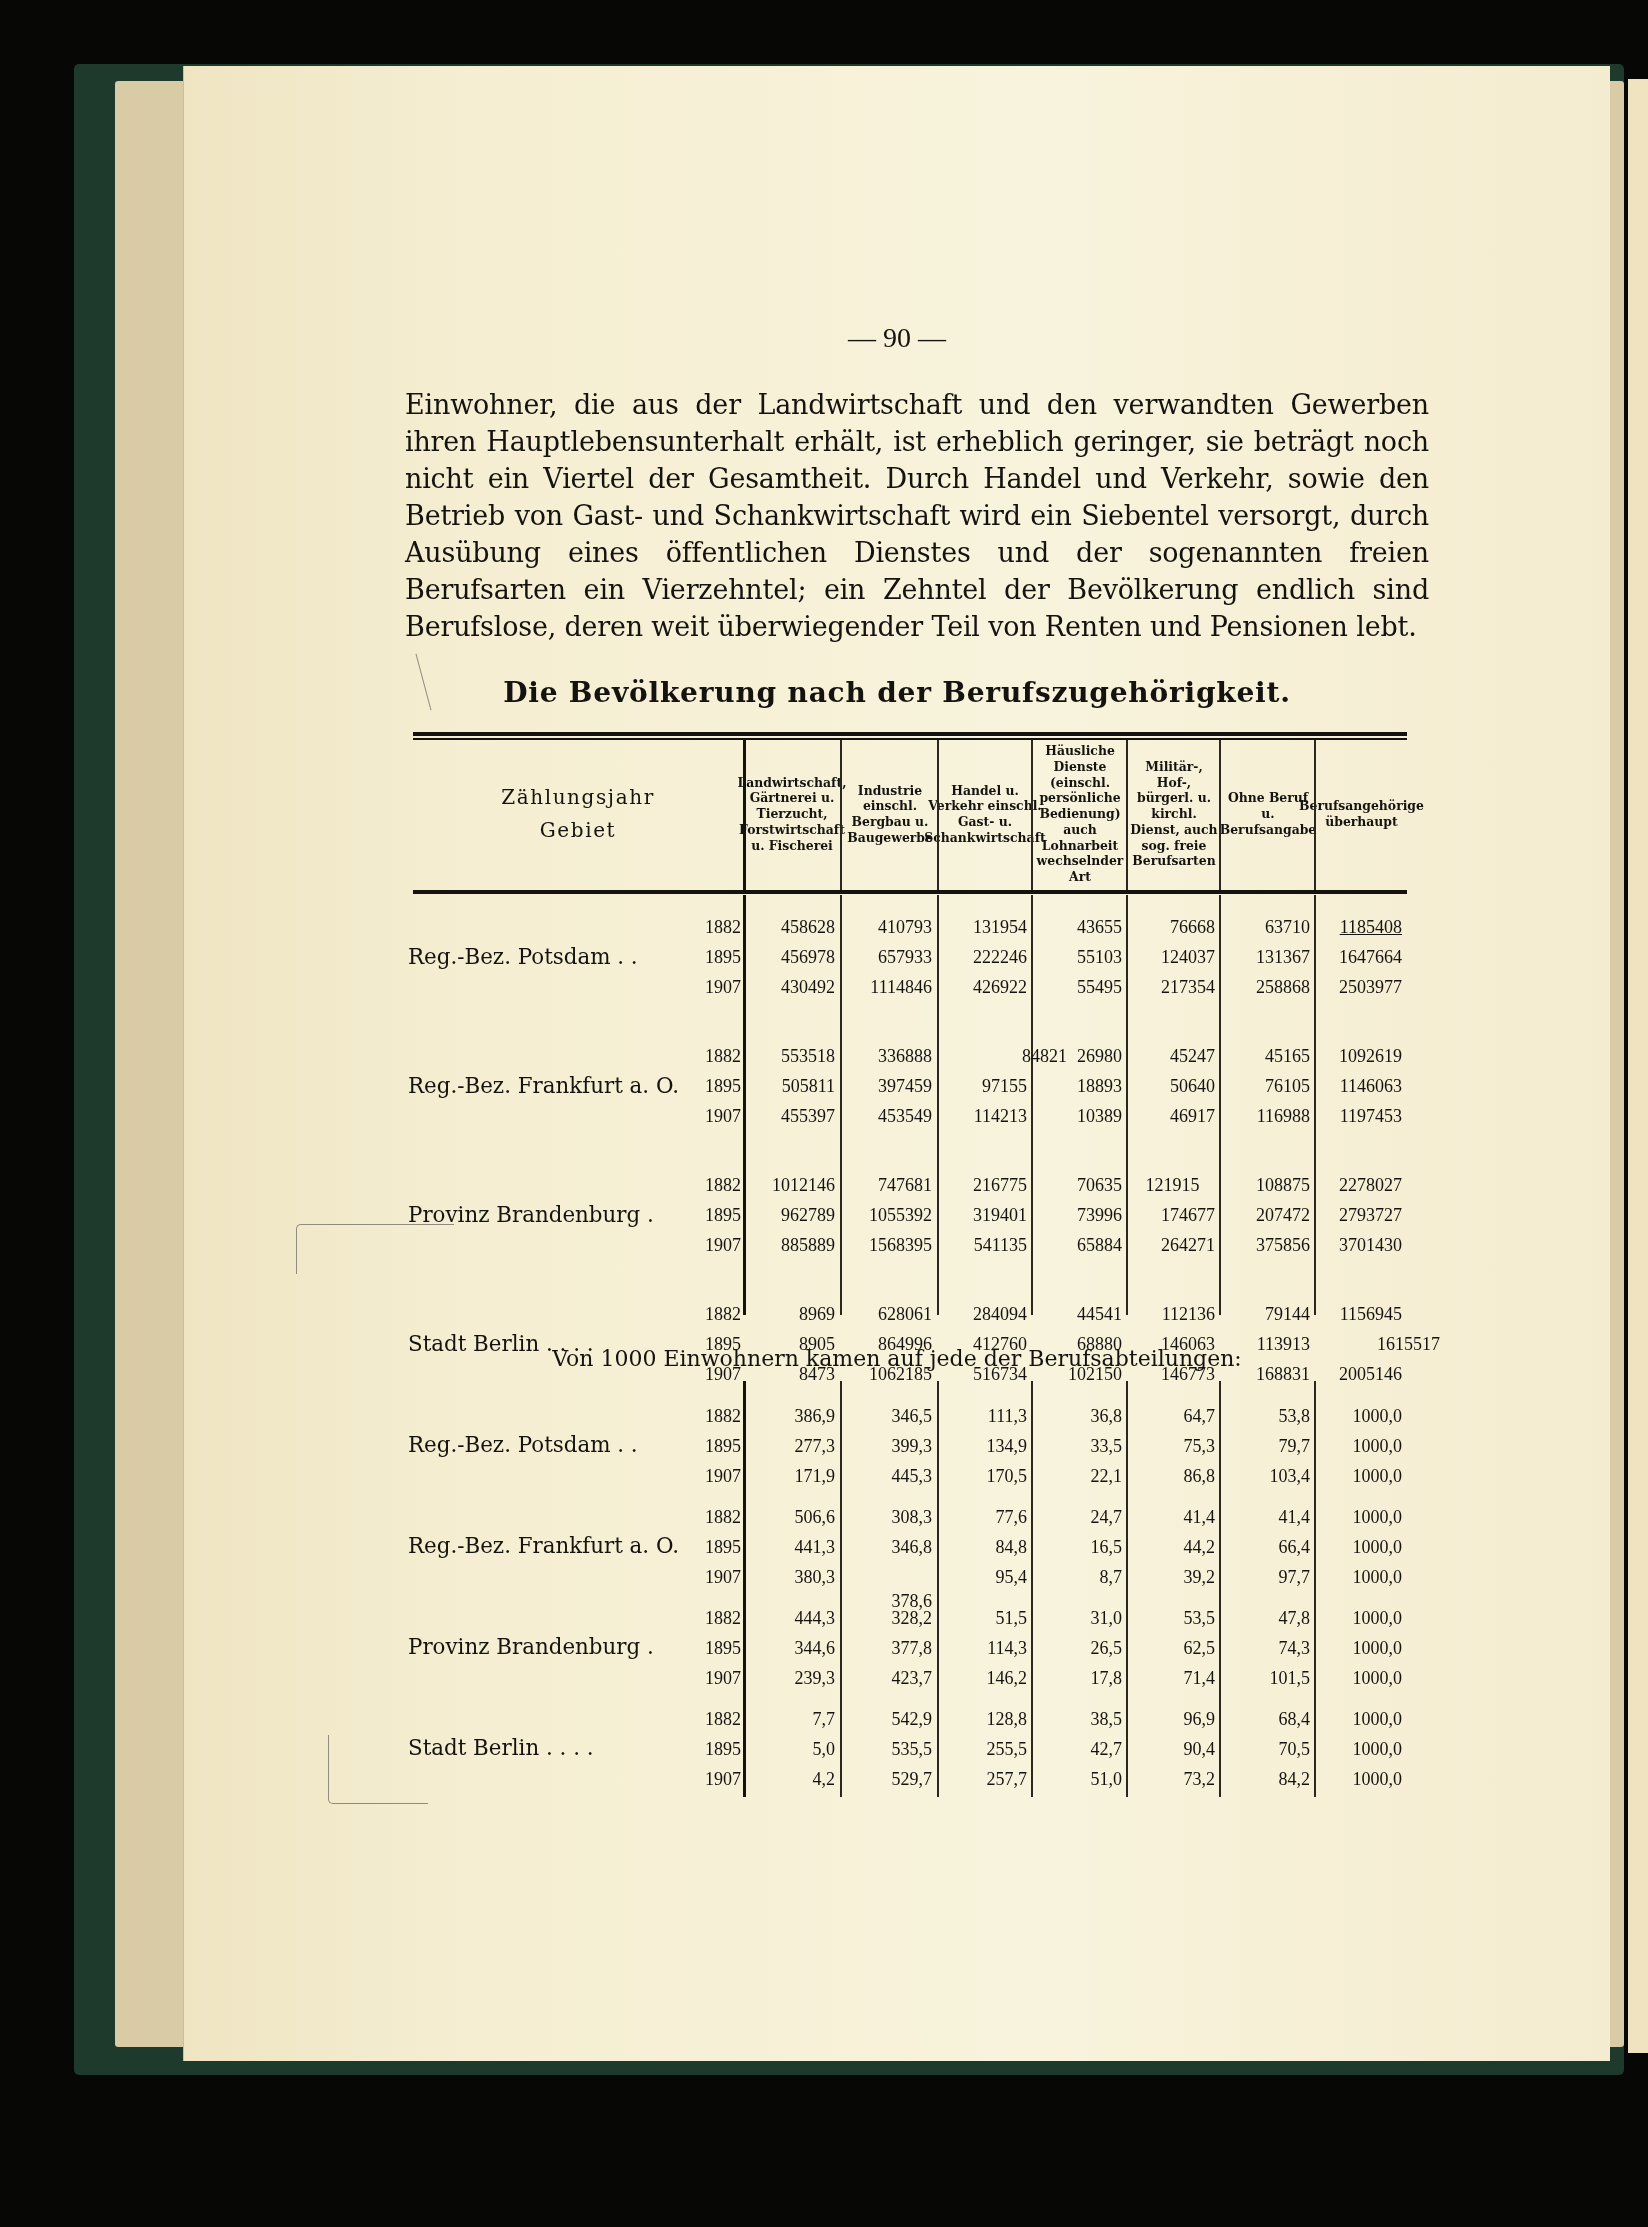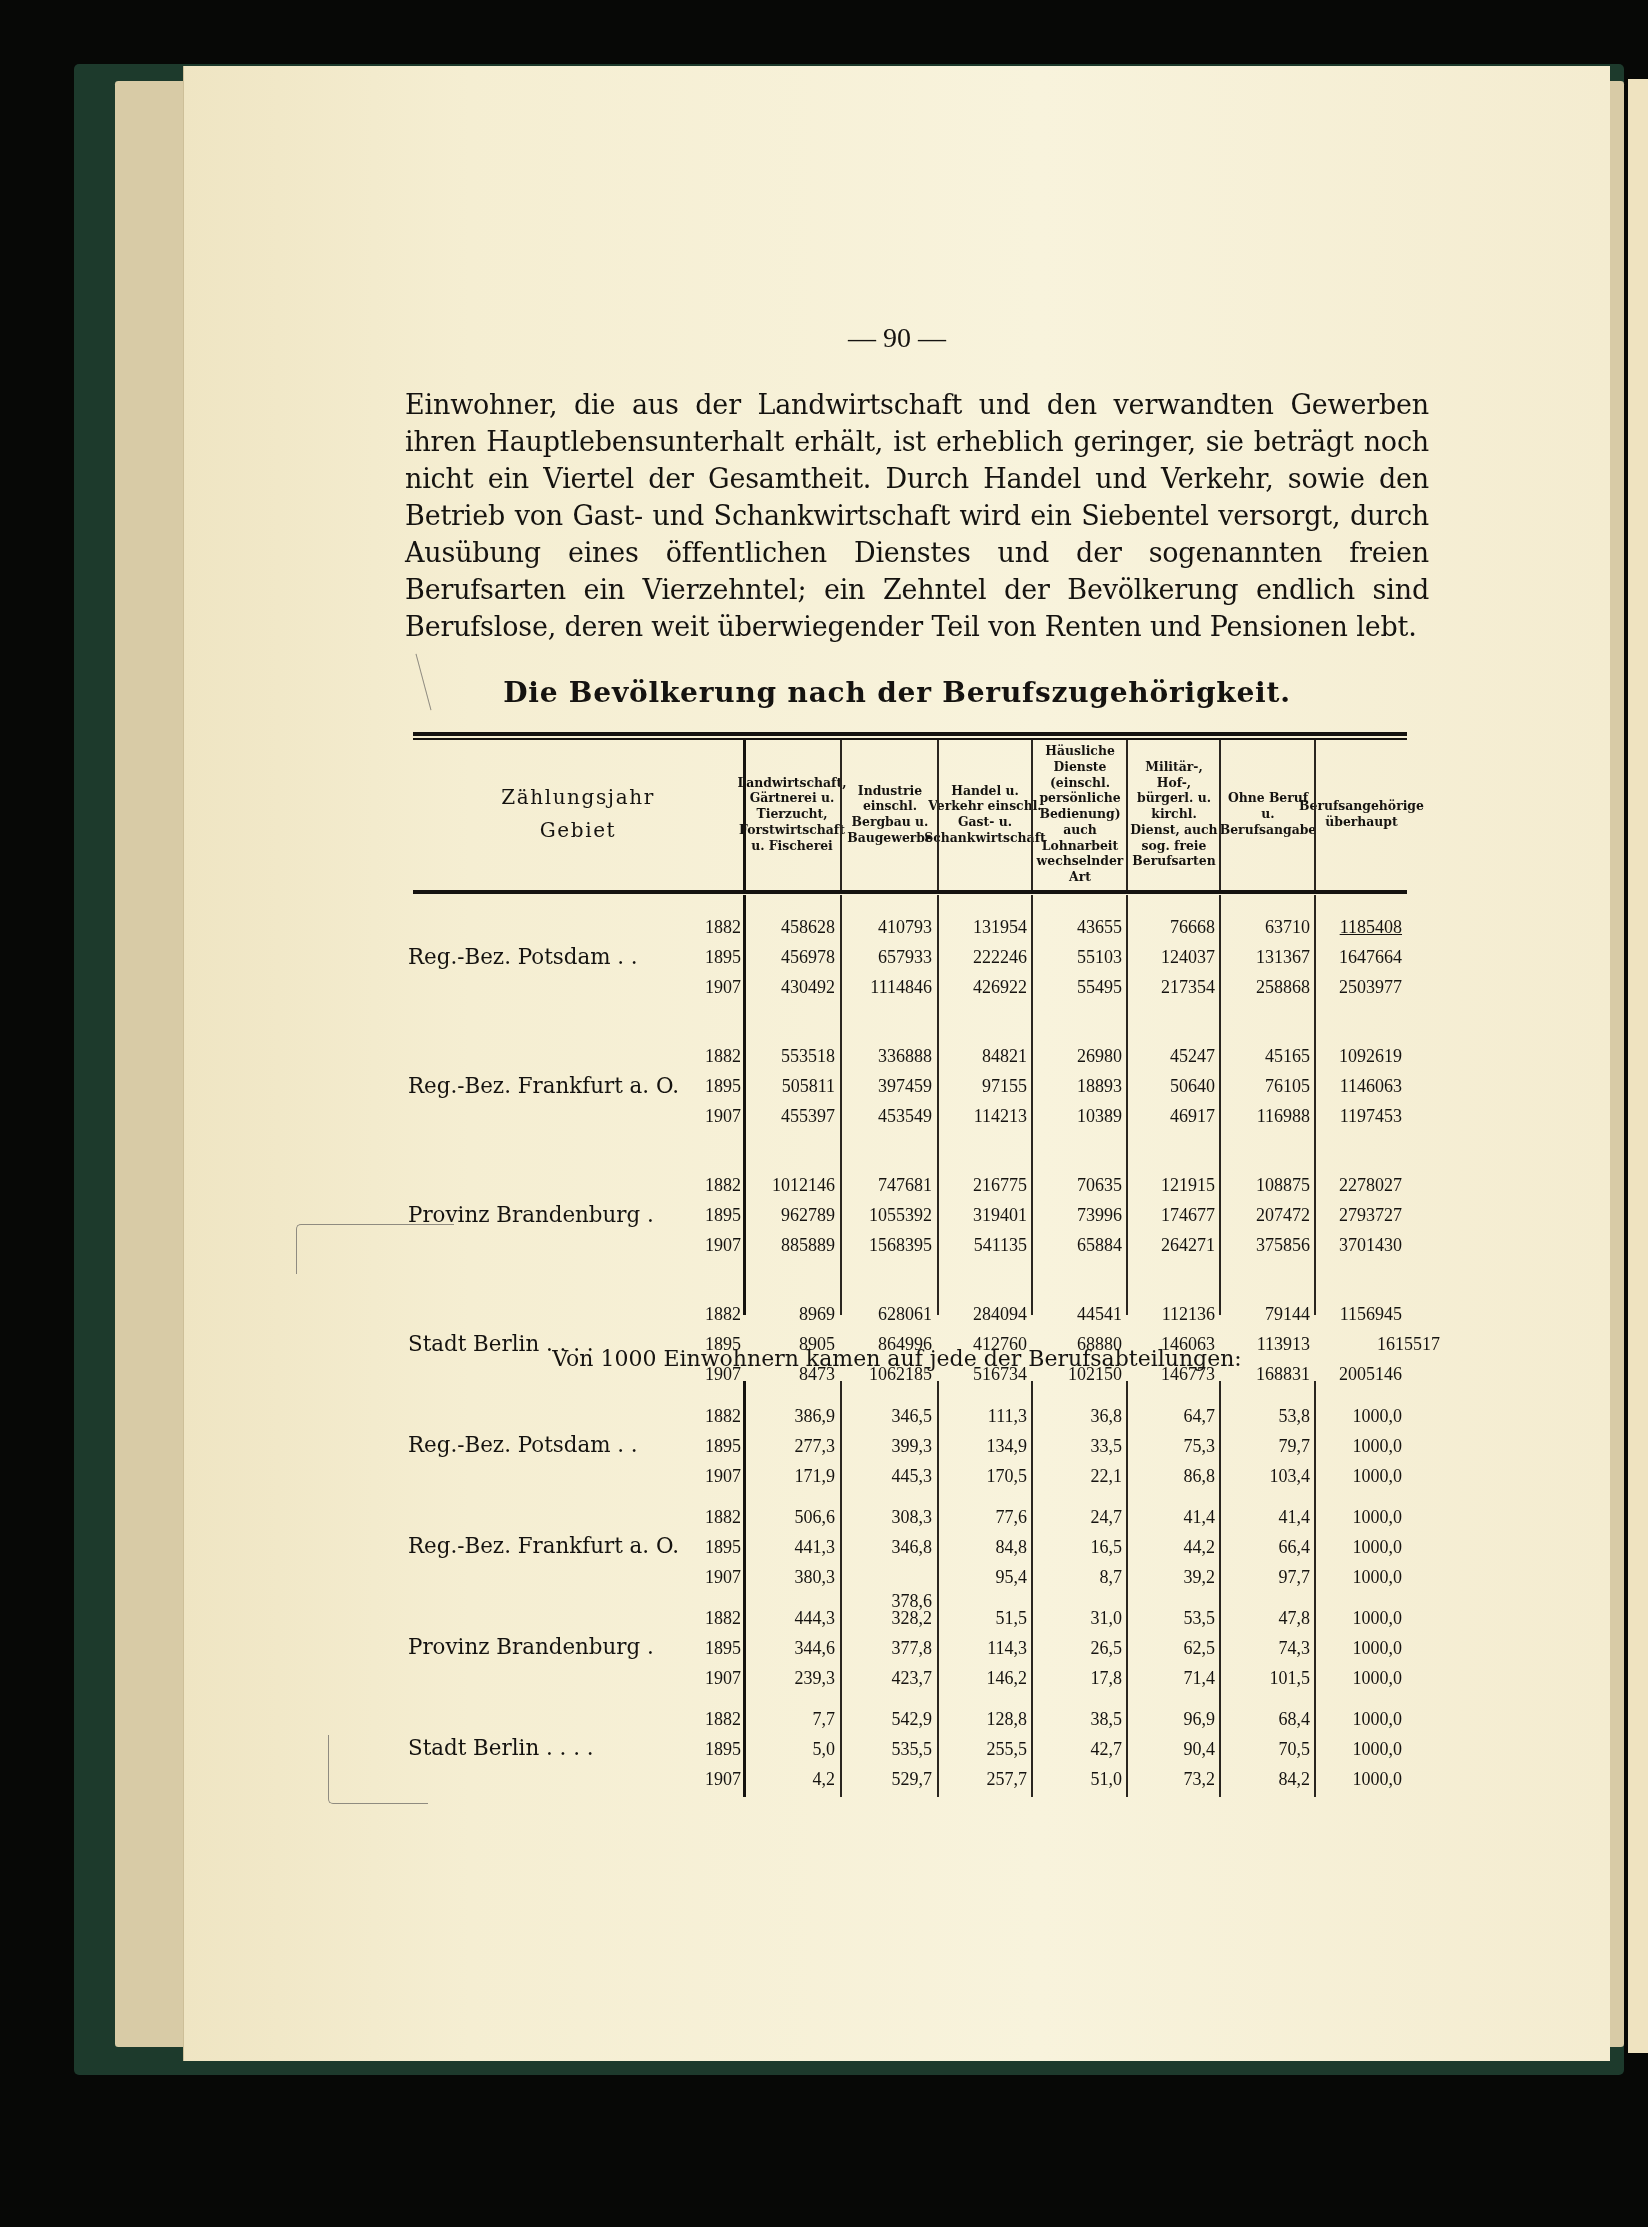--- a/index.html
+++ b/index.html
@@ -146,21 +146,21 @@
           <div class="num" style="left: 851px; width: 87px; top: 911px;">55495</div>
           <div class="num" style="left: 946px; width: 85px; top: 911px;">217354</div>
           <div class="num" style="left: 1039px; width: 87px; top: 911px;">258868</div>
           <div class="num" style="left: 1134px; width: 84px; top: 911px;">2503977</div>
         </div>
         <div class="region-label" style="top: 1007px;">Reg.-Bez. Frankfurt a. O.</div>
         <div>
           <div class="year" style="top: 980px;">1882</div>
           <div class="num" style="left: 562px; width: 89px; top: 980px;">553518</div>
           <div class="num" style="left: 660px; width: 88px; top: 980px;">336888</div>
-          <div class="num" style="left: 756px; width: 87px; top: 980px;">84821</div>
+          <div class="num" style="left: 756px; width: 87px; top: 980px; padding-left: 40px;">84821</div>
           <div class="num" style="left: 851px; width: 87px; top: 980px;">26980</div>
           <div class="num" style="left: 946px; width: 85px; top: 980px;">45247</div>
           <div class="num" style="left: 1039px; width: 87px; top: 980px;">45165</div>
           <div class="num" style="left: 1134px; width: 84px; top: 980px;">1092619</div>
         </div>
         <div>
           <div class="year" style="top: 1010px;">1895</div>
           <div class="num" style="left: 562px; width: 89px; top: 1010px;">505811</div>
           <div class="num" style="left: 660px; width: 88px; top: 1010px;">397459</div>
           <div class="num" style="left: 756px; width: 87px; top: 1010px;">97155</div>
@@ -179,21 +179,21 @@
           <div class="num" style="left: 1039px; width: 87px; top: 1040px;">116988</div>
           <div class="num" style="left: 1134px; width: 84px; top: 1040px;">1197453</div>
         </div>
         <div class="region-label" style="top: 1136px;">Provinz Brandenburg .</div>
         <div>
           <div class="year" style="top: 1109px;">1882</div>
           <div class="num" style="left: 562px; width: 89px; top: 1109px;">1012146</div>
           <div class="num" style="left: 660px; width: 88px; top: 1109px;">747681</div>
           <div class="num" style="left: 756px; width: 87px; top: 1109px;">216775</div>
           <div class="num" style="left: 851px; width: 87px; top: 1109px;">70635</div>
-          <div class="num" style="left: 946px; width: 85px; top: 1109px;">121915</div>
+          <div class="num" style="left: 946px; width: 85px; top: 1109px; text-align: center;">121915</div>
           <div class="num" style="left: 1039px; width: 87px; top: 1109px;">108875</div>
           <div class="num" style="left: 1134px; width: 84px; top: 1109px;">2278027</div>
         </div>
         <div>
           <div class="year" style="top: 1139px;">1895</div>
           <div class="num" style="left: 562px; width: 89px; top: 1139px;">962789</div>
           <div class="num" style="left: 660px; width: 88px; top: 1139px;">1055392</div>
           <div class="num" style="left: 756px; width: 87px; top: 1139px;">319401</div>
           <div class="num" style="left: 851px; width: 87px; top: 1139px;">73996</div>
           <div class="num" style="left: 946px; width: 85px; top: 1139px;">174677</div>

